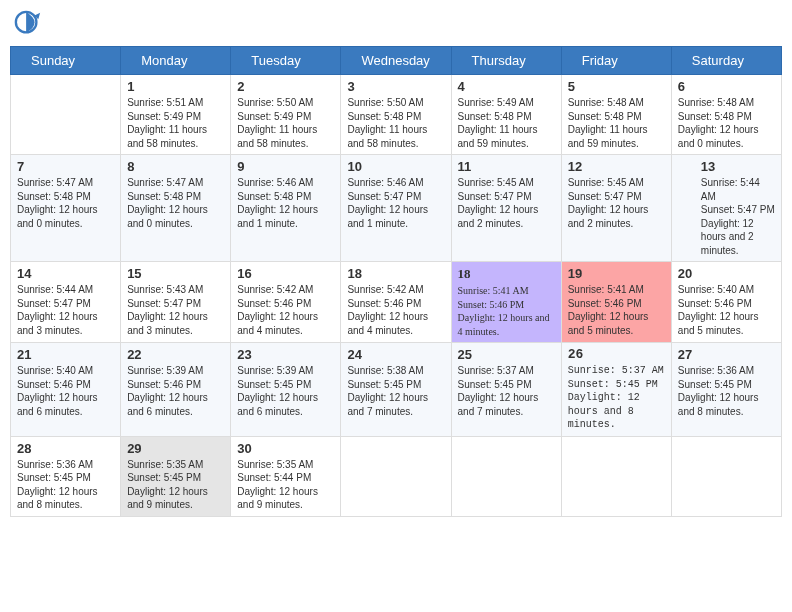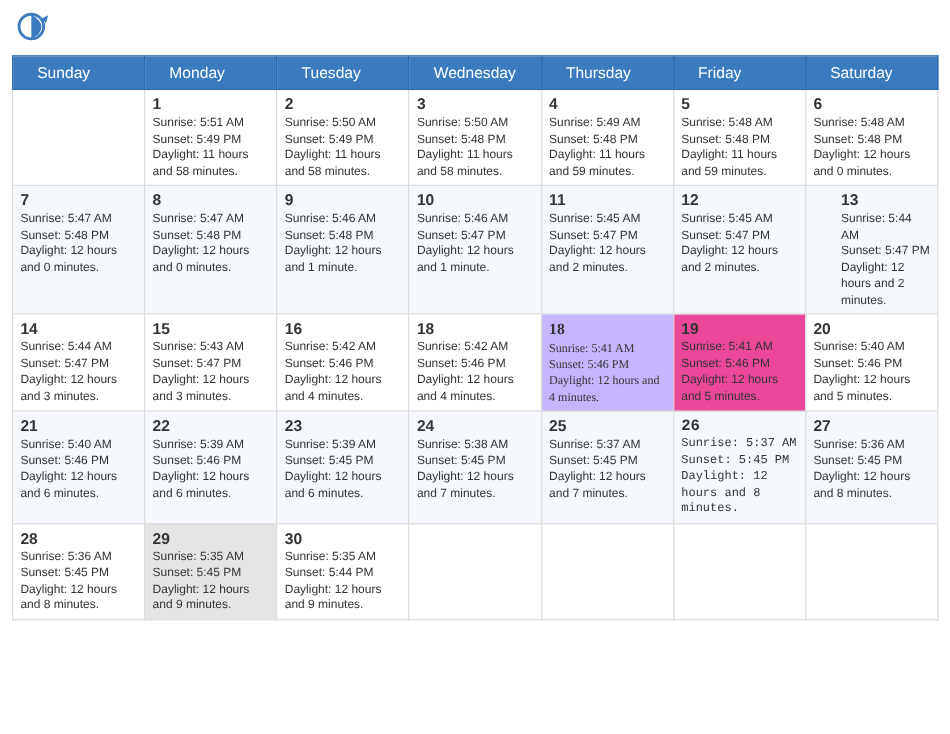--- a/index.html
+++ b/index.html
@@ -200,21 +200,21 @@
           <div class="day-info">Sunrise: 5:42 AM<br>Sunset: 5:46 PM<br>Daylight: 12 hours and 4 minutes.</div>
         </td>
         <td style="background: rgb(255, 255, 255);">
           <div class="day-number">18</div>
           <div class="day-info">Sunrise: 5:42 AM<br>Sunset: 5:46 PM<br>Daylight: 12 hours and 4 minutes.</div>
         </td>
         <td style="background: #c4b5fd; font-family: Liberation Serif, serif;">
           <div class="day-number">18</div>
           <div class="day-info">Sunrise: 5:41 AM<br>Sunset: 5:46 PM<br>Daylight: 12 hours and 4 minutes.</div>
         </td>
-        <td style="background: #ec4899;">
+        <td style="background: #fca5a5;">
           <div class="day-number">19</div>
           <div class="day-info">Sunrise: 5:41 AM<br>Sunset: 5:46 PM<br>Daylight: 12 hours and 5 minutes.</div>
         </td>
         <td style="background: rgb(255, 255, 255);">
           <div class="day-number">20</div>
           <div class="day-info">Sunrise: 5:40 AM<br>Sunset: 5:46 PM<br>Daylight: 12 hours and 5 minutes.</div>
         </td>
       </tr>
       <tr>
         <td style="background: rgb(245, 248, 252);">

